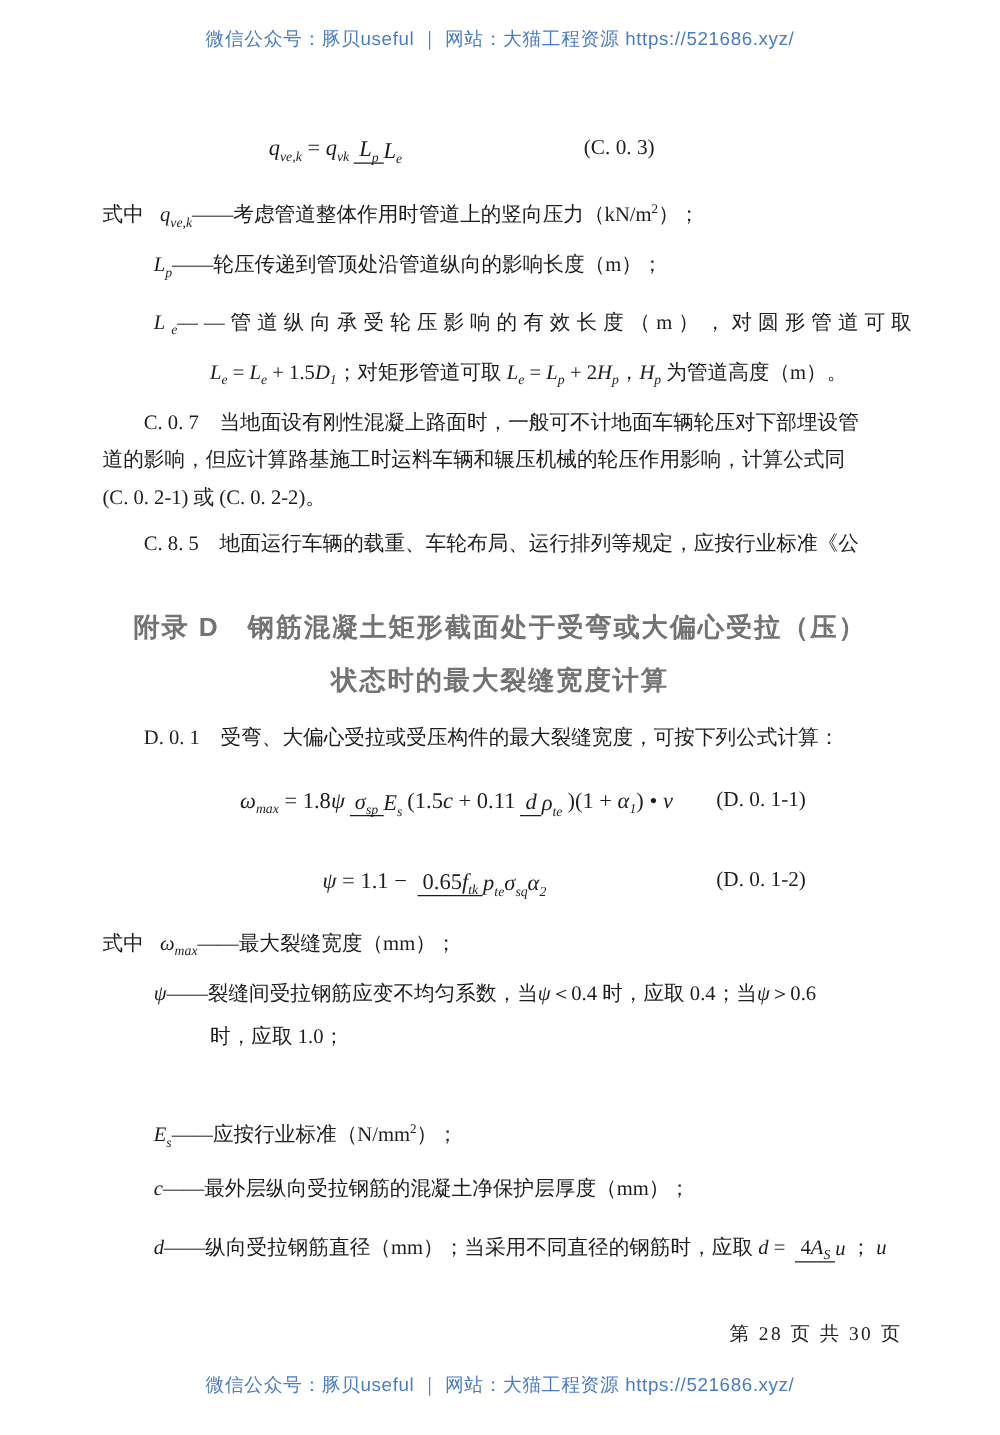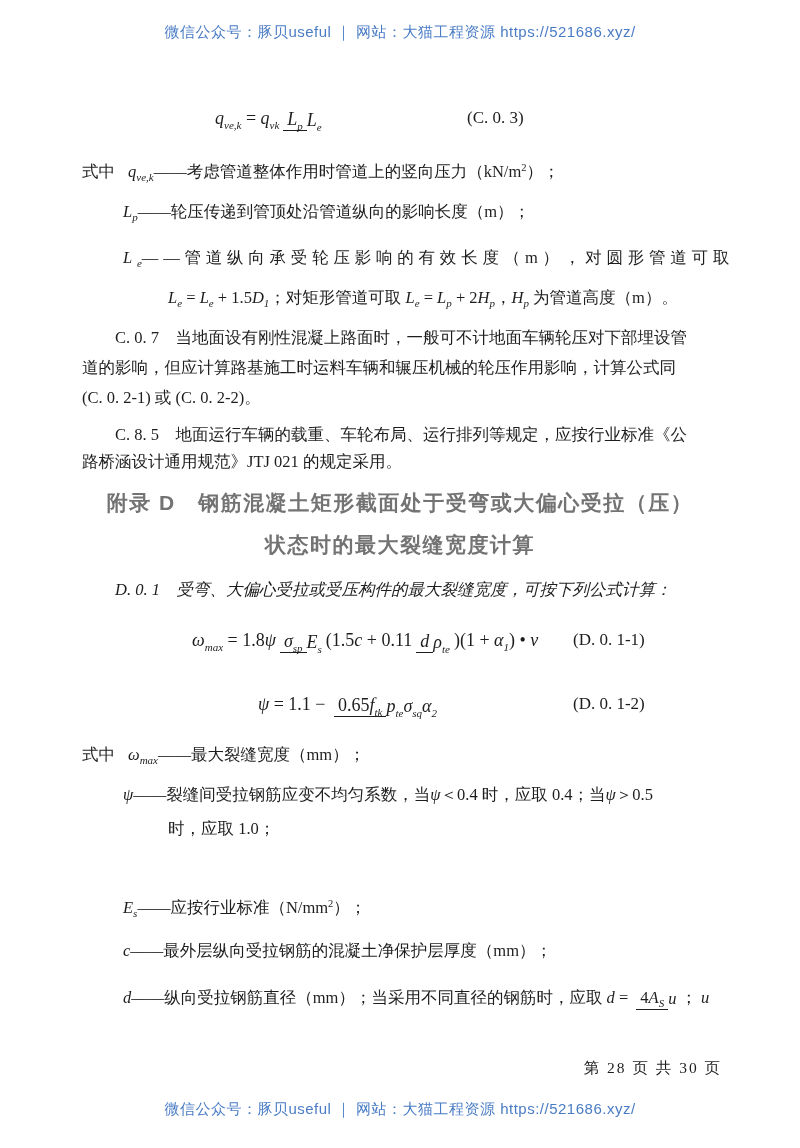--- a/index.html
+++ b/index.html
@@ -53,26 +53,25 @@
   </div>
   <div class="line ind2" style="top:284px;">
     <span class="rich"><span class="mi">L</span><sub>e</sub><span class="mt"> = </span><span class="mi">L</span><sub>e</sub><span class="mt"> + 1.5</span><span class="mi">D</span><sub>1</sub><span class="mt">；对矩形管道可取 </span><span class="mi">L</span><sub>e</sub><span class="mt"> = </span><span class="mi">L</span><sub>p</sub><span class="mt"> + 2</span><span class="mi">H</span><sub>p</sub><span class="mt">，</span><span class="mi">H</span><sub>p</sub><span class="mt"> 为管道高度（m）。</span></span>
   </div>
 
   <div class="line" style="top:324px;padding-left:33px;">C. 0. 7　当地面设有刚性混凝上路面时，一般可不计地面车辆轮压对下部埋设管</div>
   <div class="line" style="top:354px;">道的影响，但应计算路基施工时运料车辆和辗压机械的轮压作用影响，计算公式同</div>
   <div class="line" style="top:384px;">(C. 0. 2-1) 或 (C. 0. 2-2)。</div>
 
   <div class="line" style="top:421px;padding-left:33px;">C. 8. 5　地面运行车辆的载重、车轮布局、运行排列等规定，应按行业标准《公</div>
-  <div class="line" style="top:448px;">路桥涵设计通用规范》JTJ 021 的规定采用。</div>
 
   <div class="line center heading" style="top:489px;">附录 D　钢筋混凝土矩形截面处于受弯或大偏心受拉（压）</div>
   <div class="line center heading" style="top:531px;">状态时的最大裂缝宽度计算</div>
 
-  <div class="line" style="top:576px;padding-left:33px;font-style:italic;">D. 0. 1　受弯、大偏心受拉或受压构件的最大裂缝宽度，可按下列公式计算：</div>
+  <div class="line" style="top:576px;padding-left:33px;">D. 0. 1　受弯、大偏心受拉或受压构件的最大裂缝宽度，可按下列公式计算：</div>
 
   <div class="line frow" style="top:610px;height:60px;">
     <span class="rich formula" style="margin-left:110px;"><span class="mi">ω</span><sub>max</sub><span class="mt"> = 1.8</span><span class="mi">ψ</span><span class="frac">
           <span class="fn"><span class="mi">σ</span><sub>sp</sub></span>
           <span class="fd"><span class="mi">E</span><sub>s</sub></span>
         </span><span class="mt">(1.5</span><span class="mi">c</span><span class="mt"> + 0.11</span><span class="frac">
           <span class="fn"><span class="mi">d</span></span>
           <span class="fd"><span class="mi">ρ</span><sub>te</sub></span>
         </span><span class="mt">)(1 + </span><span class="mi">α</span><sub>1</sub><span class="mt">) • </span><span class="mi">v</span></span>
     <span class="flabel" style="left:491px;">(D. 0. 1-1)</span>
@@ -83,21 +82,21 @@
           <span class="fn"><span class="mt">0.65</span><span class="mi">f</span><sub>tk</sub></span>
           <span class="fd"><span class="mi">p</span><sub>te</sub><span class="mi">σ</span><sub>sq</sub><span class="mi">α</span><sub>2</sub></span>
         </span></span>
     <span class="flabel" style="left:491px;">(D. 0. 1-2)</span>
   </div>
 
   <div class="line" style="top:741px;">
     <span class="lead">式中</span><span class="rich"><span class="mi">ω</span><sub>max</sub><span class="mt">——最大裂缝宽度（mm）；</span></span>
   </div>
   <div class="line ind1" style="top:781px;">
-    <span class="rich"><span class="mi">ψ</span><span class="mt">——裂缝间受拉钢筋应变不均匀系数，当</span><span class="mi">ψ</span><span class="mt">＜0.4 时，应取 0.4；当</span><span class="mi">ψ</span><span class="mt">＞0.5</span></span>
+    <span class="rich"><span class="mi">ψ</span><span class="mt">——裂缝间受拉钢筋应变不均匀系数，当</span><span class="mi">ψ</span><span class="mt">＜0.4 时，应取 0.4；当</span><span class="mi">ψ</span><span class="mt">＞0.6</span></span>
   </div>
   <div class="line ind2" style="top:815px;">
     <span class="rich"><span class="mt">时，应取 1.0；</span></span>
   </div>
   <div class="line ind1" style="top:894px;">
     <span class="rich"><span class="mi">E</span><sub>s</sub><span class="mt">——应按行业标准（N/mm</span><sup>2</sup><span class="mt">）；</span></span>
   </div>
   <div class="line ind1" style="top:937px;">
     <span class="rich"><span class="mi">c</span><span class="mt">——最外层纵向受拉钢筋的混凝土净保护层厚度（mm）；</span></span>
   </div>

